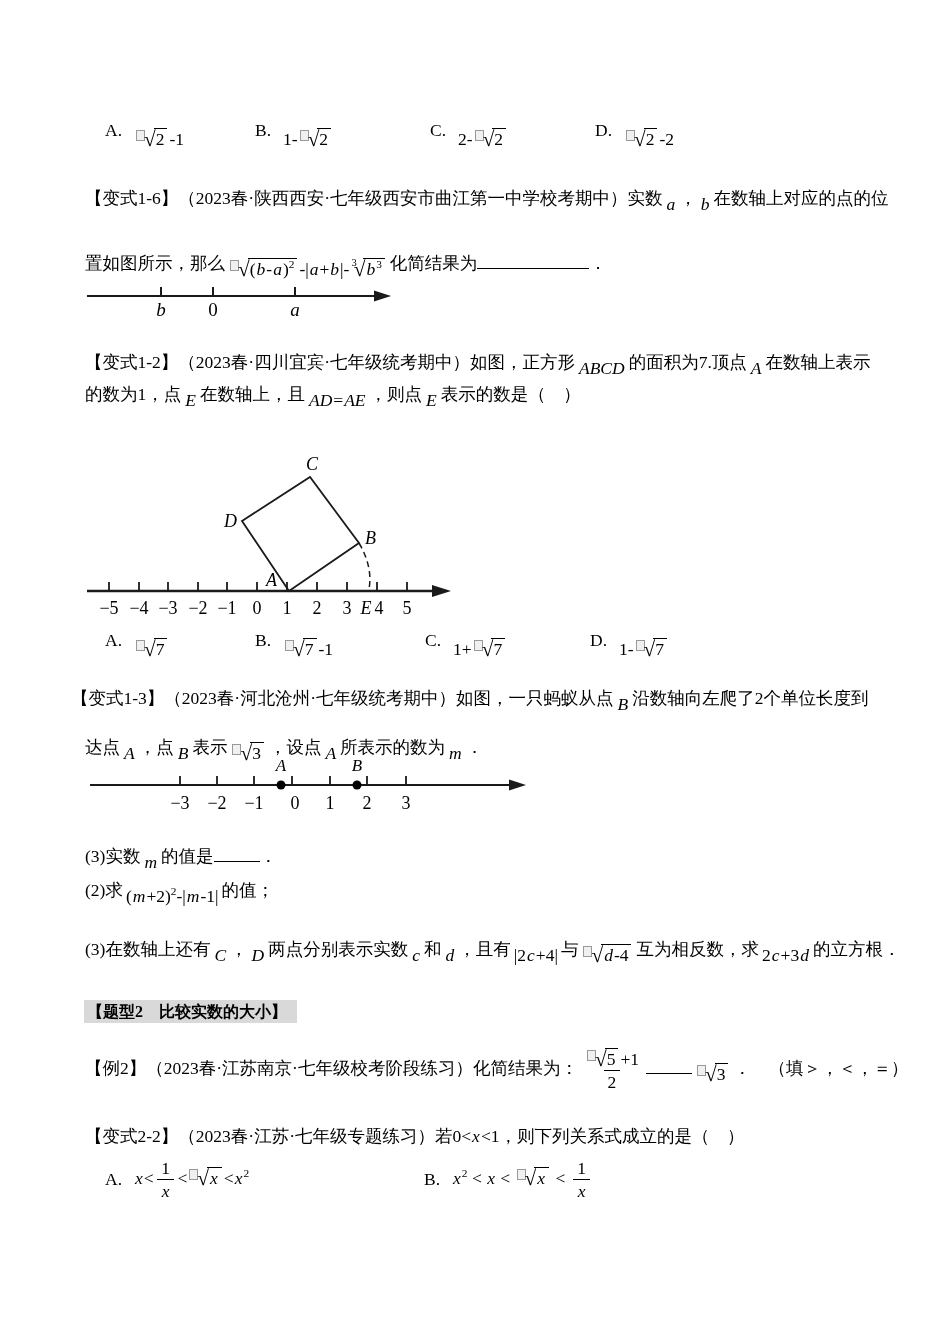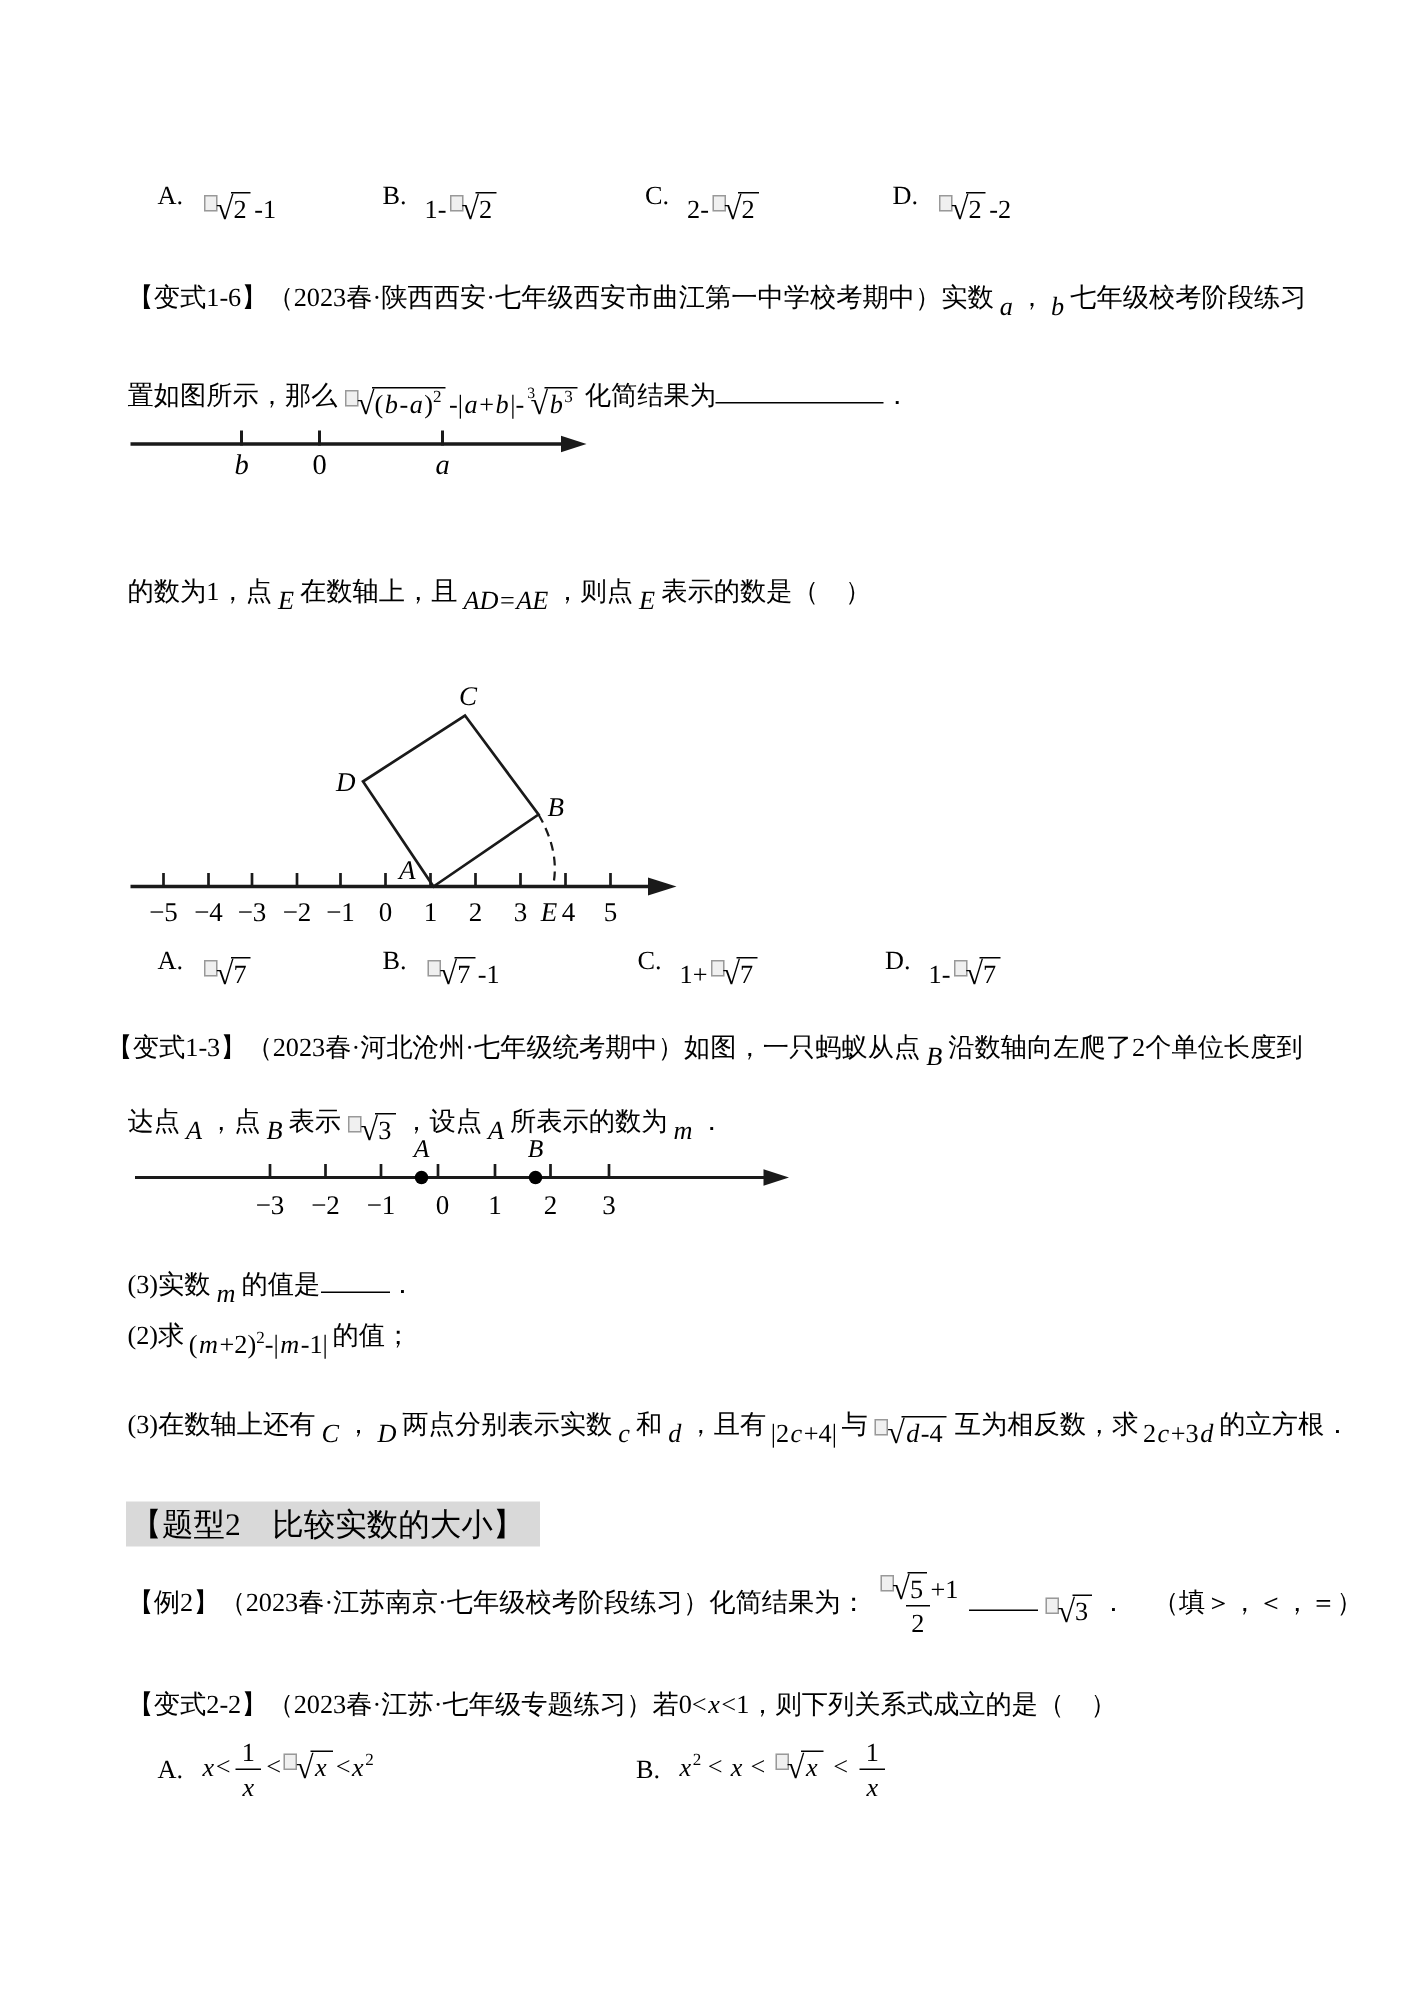--- a/index.html
+++ b/index.html
@@ -18,21 +18,21 @@
         margin:0 3px;line-height:1.15;text-align:center;}
   .fracnum{padding:0 4px 1px 4px;}
   .fracden{border-top:1.5px solid #000;padding:1px 4px 0 4px;}
   .blank{display:inline-block;border-bottom:1.5px solid #000;height:0.9em;}
   .eq{position:relative;top:6px;margin:0 3px;display:inline-block;}
   .opt{position:absolute;display:flex;align-items:flex-start;}
   .optlabel{margin-right:12px;}
   .opt-math{margin-top:8px;display:inline-block;}
   .opt-mid{align-items:center;}
   .opt-mid .opt-math{margin-top:0;}
-  .topic-header{position:absolute;font-weight:normal;font-size:21px;}
+  .topic-header{position:absolute;font-weight:bold;font-size:16px;}
   .topic-header .hl{background:#d9d9d9;padding:3px 10px 3px 3px;}
   .fig{position:absolute;}
   svg text{font-family:"Liberation Serif","DejaVu Serif",serif;}
 </style>
 </head>
 <body>
 
 <div class="page">
 
   <div class="opt" style="top:120px;left:105px;">
@@ -61,21 +61,21 @@
   </div>
   <div class="opt" style="top:120px;left:595px;">
     <span class="optlabel">D.</span>
       <span class="opt-math"><span class="sqrt">
           <span class="radbox"></span>
           <span class="radsign">√</span>
           <span class="radbody"><span class="mt">2</span></span>
         </span><span class="mt">-2</span></span>
   </div>
 
-  <div class="para" style="top:188px;left:85px;"><span class="mt">【变式1-6】（2023春·陕西西安·七年级西安市曲江第一中学校考期中）实数</span><span class="eq"><span class="var">a</span></span><span class="mt">，</span><span class="eq"><span class="var">b</span></span><span class="mt">七年级校考阶段练习</span></div>
+  <div class="para" style="top:188px;left:85px;"><span class="mt">【变式1-6】（2023春·陕西西安·七年级西安市曲江第一中学校考期中）实数</span><span class="eq"><span class="var">a</span></span><span class="mt">，</span><span class="eq"><span class="var">b</span></span><span class="mt">在数轴上对应的点的位</span></div>
   <div class="para" style="top:236px;left:85px;margin-top:16px;"><span class="mt">置如图所示，那么</span><span class="eq"><span class="sqrt">
           <span class="radbox"></span>
           <span class="radsign">√</span>
           <span class="radbody"><span class="mt">(</span><span class="var">b</span><span class="mt">-</span><span class="var">a</span><span class="mt">)</span><span class="sup"><span class="mt">2</span></span></span>
         </span><span class="mt">-|</span><span class="var">a</span><span class="mt">+</span><span class="var">b</span><span class="mt">|-</span><span class="sqrt">
           <span class="radidx">3</span>
           <span class="radsign">√</span>
           <span class="radbody"><span class="var">b</span><span class="sup"><span class="mt">3</span></span></span>
         </span></span><span class="mt">化简结果为</span><span class="blank" style="width: 112px;"></span><span class="mt">．</span></div>
 
@@ -83,20 +83,21 @@
     <line x1="2" y1="20" x2="292" y2="20" stroke="#1a1a1a" stroke-width="2.2"></line>
     <polygon points="289,14.5 306,20 289,25.5" fill="#1a1a1a"></polygon>
     <line x1="76" y1="11" x2="76" y2="21" stroke="#1a1a1a" stroke-width="2"></line>
     <line x1="128" y1="11" x2="128" y2="21" stroke="#1a1a1a" stroke-width="2"></line>
     <line x1="210" y1="11" x2="210" y2="21" stroke="#1a1a1a" stroke-width="2"></line>
     <text x="76" y="40" font-size="19" font-style="italic" text-anchor="middle">b</text>
     <text x="128" y="40" font-size="19" text-anchor="middle">0</text>
     <text x="210" y="40" font-size="19" font-style="italic" text-anchor="middle">a</text>
   </svg>
 
+  <div class="para" style="top:352px;left:85px;"><span class="mt">【变式1-2】（2023春·四川宜宾·七年级统考期中）如图，正方形</span><span class="eq"><span class="var">ABCD</span></span><span class="mt">的面积为7.顶点</span><span class="eq"><span class="var">A</span></span><span class="mt">在数轴上表示</span></div>
   <div class="para" style="top:384px;left:85px;"><span class="mt">的数为1，点</span><span class="eq"><span class="var">E</span></span><span class="mt">在数轴上，且</span><span class="eq"><span class="var">AD</span><span class="mt">=</span><span class="var">AE</span></span><span class="mt">，则点</span><span class="eq"><span class="var">E</span></span><span class="mt">表示的数是（　）</span></div>
 
   <svg class="fig" style="top:448px;left:85px;" width="372" height="190" viewBox="0 0 372 190">
     <line x1="2" y1="143" x2="350" y2="143" stroke="#1a1a1a" stroke-width="2.4"></line>
     <polygon points="347,137 366,143 347,149" fill="#1a1a1a"></polygon>
     <g stroke="#1a1a1a" stroke-width="1.8">
       <line x1="24" y1="134" x2="24" y2="144"></line>
         <line x1="54" y1="134" x2="54" y2="144"></line>
       <line x1="83" y1="134" x2="83" y2="144"></line>
         <line x1="113" y1="134" x2="113" y2="144"></line>

